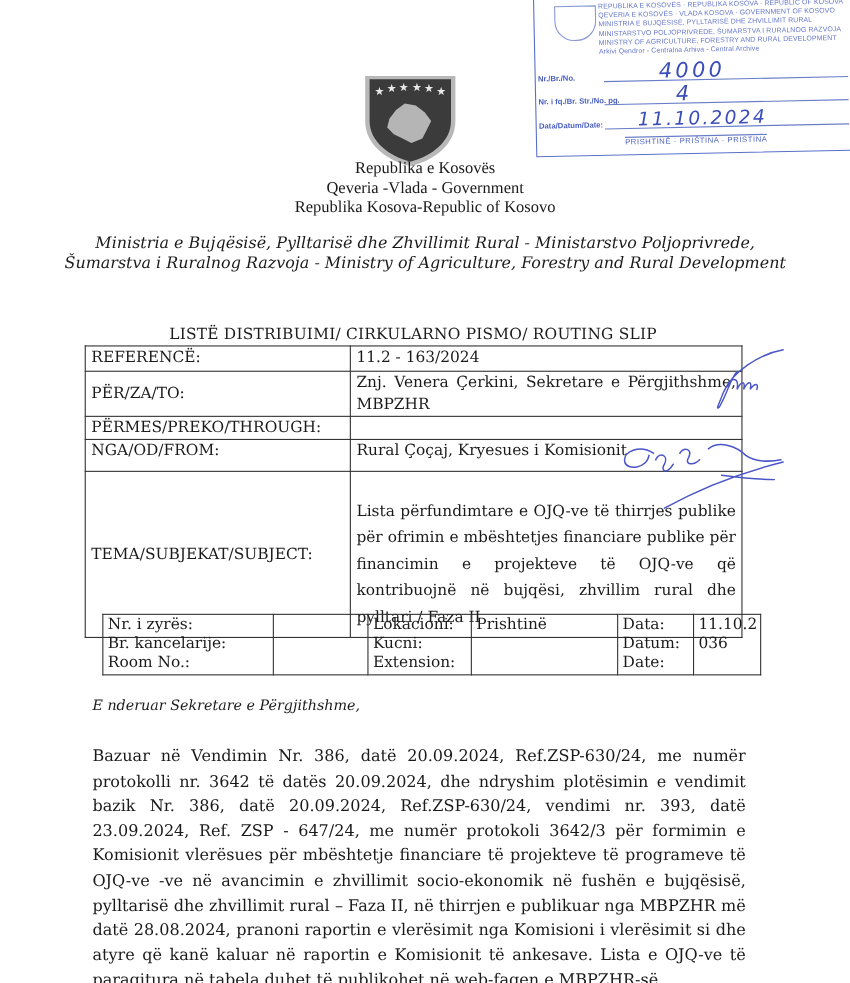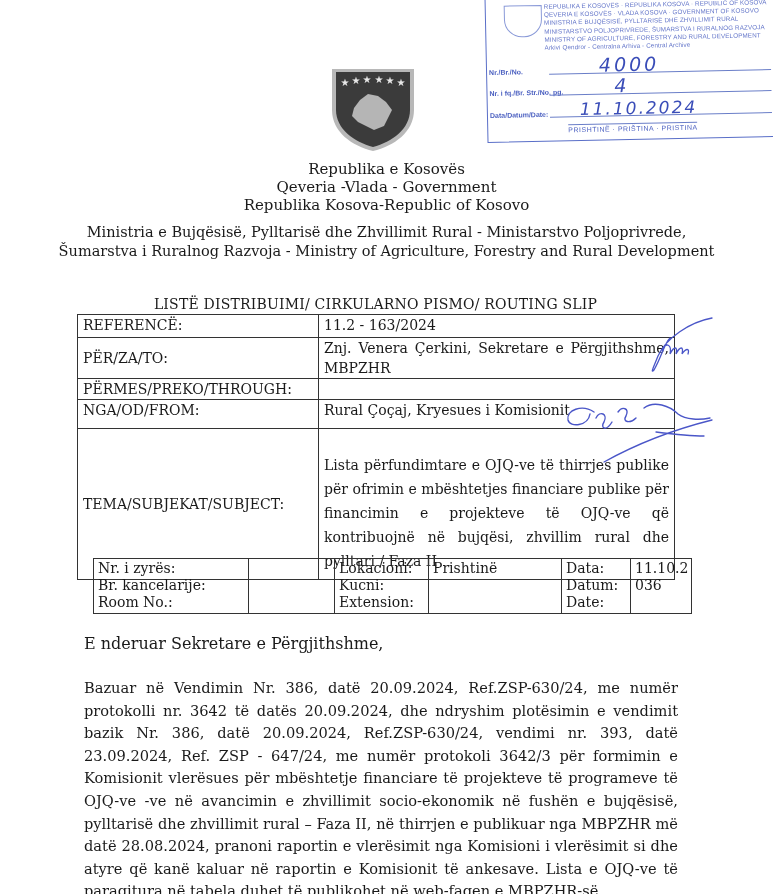--- a/index.html
+++ b/index.html
@@ -22,22 +22,22 @@
   .stamp .row .val { position: absolute; left: 110px; bottom: 0px; font-family: "DejaVu Sans", sans-serif;
            font-size: 19px; font-style: italic; font-weight: normal; color: #3a4db8; letter-spacing: 3px; }
   .stamp .foot { position: absolute; left: 80px; top: 126px; font-size: 7px; letter-spacing: .5px;
            border-top: 1px solid #6a7ec8; padding-top: 1px; }
 
   
   .coat { position: absolute; left: 328px; top: 66px; width: 90px; height: 86px; }
 
   
   .center { position: absolute; left: 0; width: 773px; text-align: center; }
-  .gov { top: 160px; font-size: 15px; line-height: 18px; }
-  .ministry { top: 223px; font-size: 14.5px; line-height: 19px; }
+  .gov { top: 144px; font-size: 15px; line-height: 18px; font-family: Liberation Serif, serif; }
+  .ministry { top: 212px; font-size: 14.5px; line-height: 19px; font-style: italic; }
   .slip-title { top: 296px; left: 77px; width: 597px; font-size: 14px; letter-spacing: .2px; }
 
   
   table.slip { position: absolute; left: 77px; top: 314px; width: 598px; border-collapse: collapse;
                font-size: 14px; line-height: 20px; }
   table.slip td { border: 1px solid #333; padding: 0 5px; vertical-align: top; }
   .lbl-col { width: 230px; }
   .row-ref td { height: 22px; margin-top: 16px; }
   .row-to td  { height: 40px; }
   .row-to td.lbl { vertical-align: middle; margin-left: 20px; }
@@ -50,21 +50,21 @@
   .justify-last::after { content: ""; display: inline-block; width: 100%; }
 
   table.slip-bottom { position: absolute; left: 77px; top: 558px; width: 598px; border-collapse: collapse;
                font-size: 14px; line-height: 17px; table-layout: fixed; margin-left: 16px; }
   table.slip-bottom td { border: 1px solid #333; padding: 1px 4px; vertical-align: top; height: 52px; }
 
   
   .sig { position: absolute; pointer-events: none; }
 
   
-  .salutation { position: absolute; left: 84px; top: 634px; font-size: 16px; }
+  .salutation { position: absolute; left: 84px; top: 634px; font-size: 13px; font-style: italic; }
   .body-text { position: absolute; left: 84px; top: 677px; width: 594px; font-size: 14.6px;
                line-height: 22.6px; text-align: justify; }
 </style>
 </head>
 <body>
 
 <div class="stamp">
   <div class="emblem"></div>
   <div class="hdr">
     <div>Republika e Kosovës · Republika Kosova · Republic of Kosova</div>

